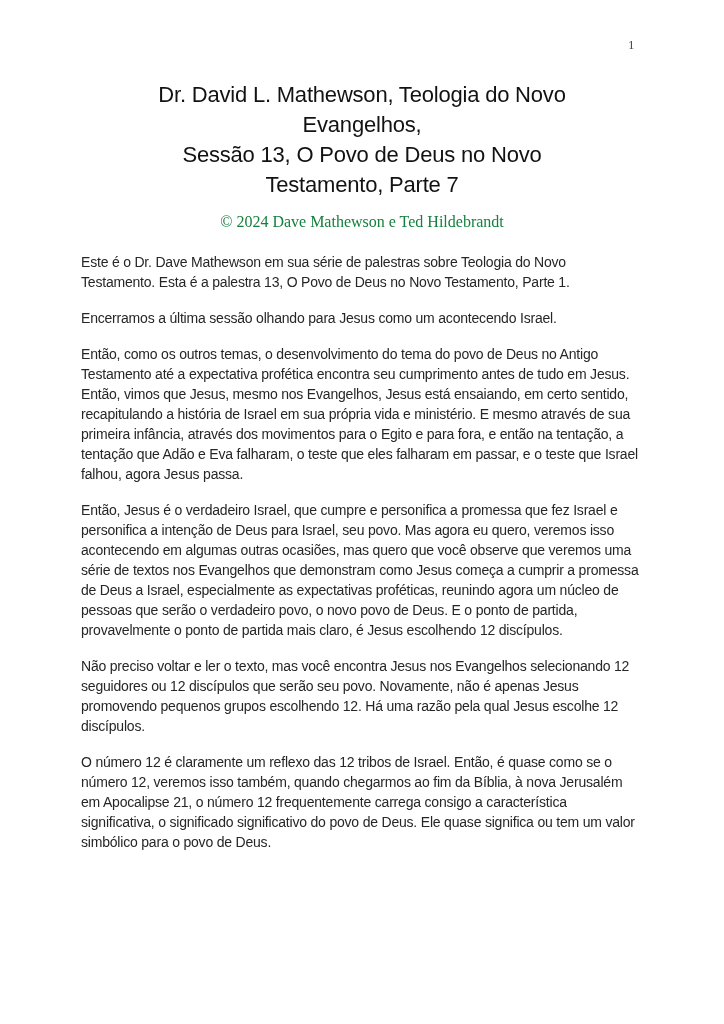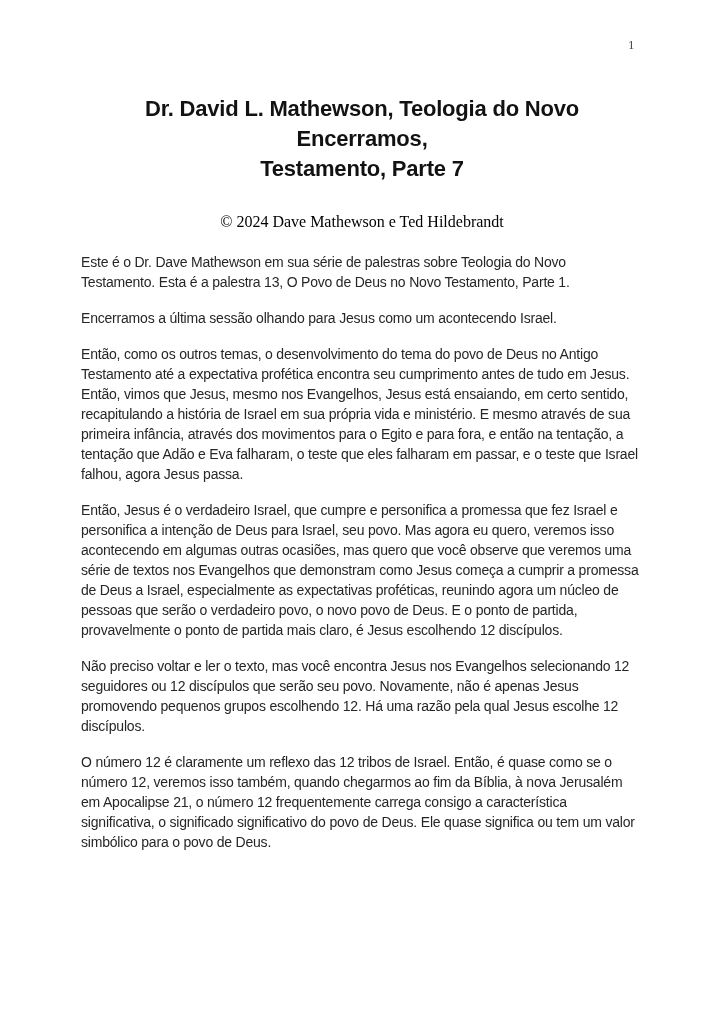--- a/index.html
+++ b/index.html
@@ -19,40 +19,40 @@
   .page-number {
     position: absolute;
     top: 37px;
     left: 628px;
     font-family: "Liberation Serif", serif;
     font-size: 13px;
     color: #4a4a4a;
   }
   .title-block {
     position: absolute;
-    top: 94px;
+    top: 80px;
     left: 60px;
     width: 604px;
     text-align: center;
-    font-weight: 700;
+    font-weight: 400;
     font-size: 22px;
     line-height: 30px;
     letter-spacing: -0.2px;
     color: #121212;
   }
   .copyright {
     position: absolute;
     top: 212px;
     left: 60px;
     width: 604px;
     text-align: center;
     font-family: "Liberation Serif", serif;
     font-size: 16px;
     line-height: 20px;
-    color: #000000;
+    color: #15803d;
   }
   .content {
     position: absolute;
     top: 252px;
     left: 81px;
     width: 564px;
     font-size: 14px;
     line-height: 20px;
     letter-spacing: -0.2px;
     color: #262626;
@@ -64,21 +64,22 @@
 </style>
 </head>
 <body>
 
 <div class="page">
 
   <div class="page-number">1</div>
 
   <h1 class="title-block" style="margin:0; font-size:22px;">
     <div>Dr. David L. Mathewson, Teologia do Novo</div>
-    <div>Encerramos,</div>
+    <div>Evangelhos,</div>
+    <div>Sessão 13, O Povo de Deus no Novo</div>
     <div>Testamento, Parte 7</div>
   </h1>
 
   <div class="copyright">© 2024 Dave Mathewson e Ted Hildebrandt</div>
 
   <div class="content">
     <p>Este é o Dr. Dave Mathewson em sua série de palestras sobre Teologia do Novo Testamento. Esta é a palestra 13, O Povo de Deus no Novo Testamento, Parte 1.</p>
     <p>Encerramos a última sessão olhando para Jesus como um acontecendo Israel.</p>
     <p>Então, como os outros temas, o desenvolvimento do tema do povo de Deus no Antigo Testamento até a expectativa profética encontra seu cumprimento antes de tudo em Jesus. Então, vimos que Jesus, mesmo nos Evangelhos, Jesus está ensaiando, em certo sentido, recapitulando a história de Israel em sua própria vida e ministério. E mesmo através de sua primeira infância, através dos movimentos para o Egito e para fora, e então na tentação, a tentação que Adão e Eva falharam, o teste que eles falharam em passar, e o teste que Israel falhou, agora Jesus passa.</p>
     <p>Então, Jesus é o verdadeiro Israel, que cumpre e personifica a promessa que fez Israel e personifica a intenção de Deus para Israel, seu povo. Mas agora eu quero, veremos isso acontecendo em algumas outras ocasiões, mas quero que você observe que veremos uma série de textos nos Evangelhos que demonstram como Jesus começa a cumprir a promessa de Deus a Israel, especialmente as expectativas proféticas, reunindo agora um núcleo de pessoas que serão o verdadeiro povo, o novo povo de Deus. E o ponto de partida, provavelmente o ponto de partida mais claro, é Jesus escolhendo 12 discípulos.</p>

